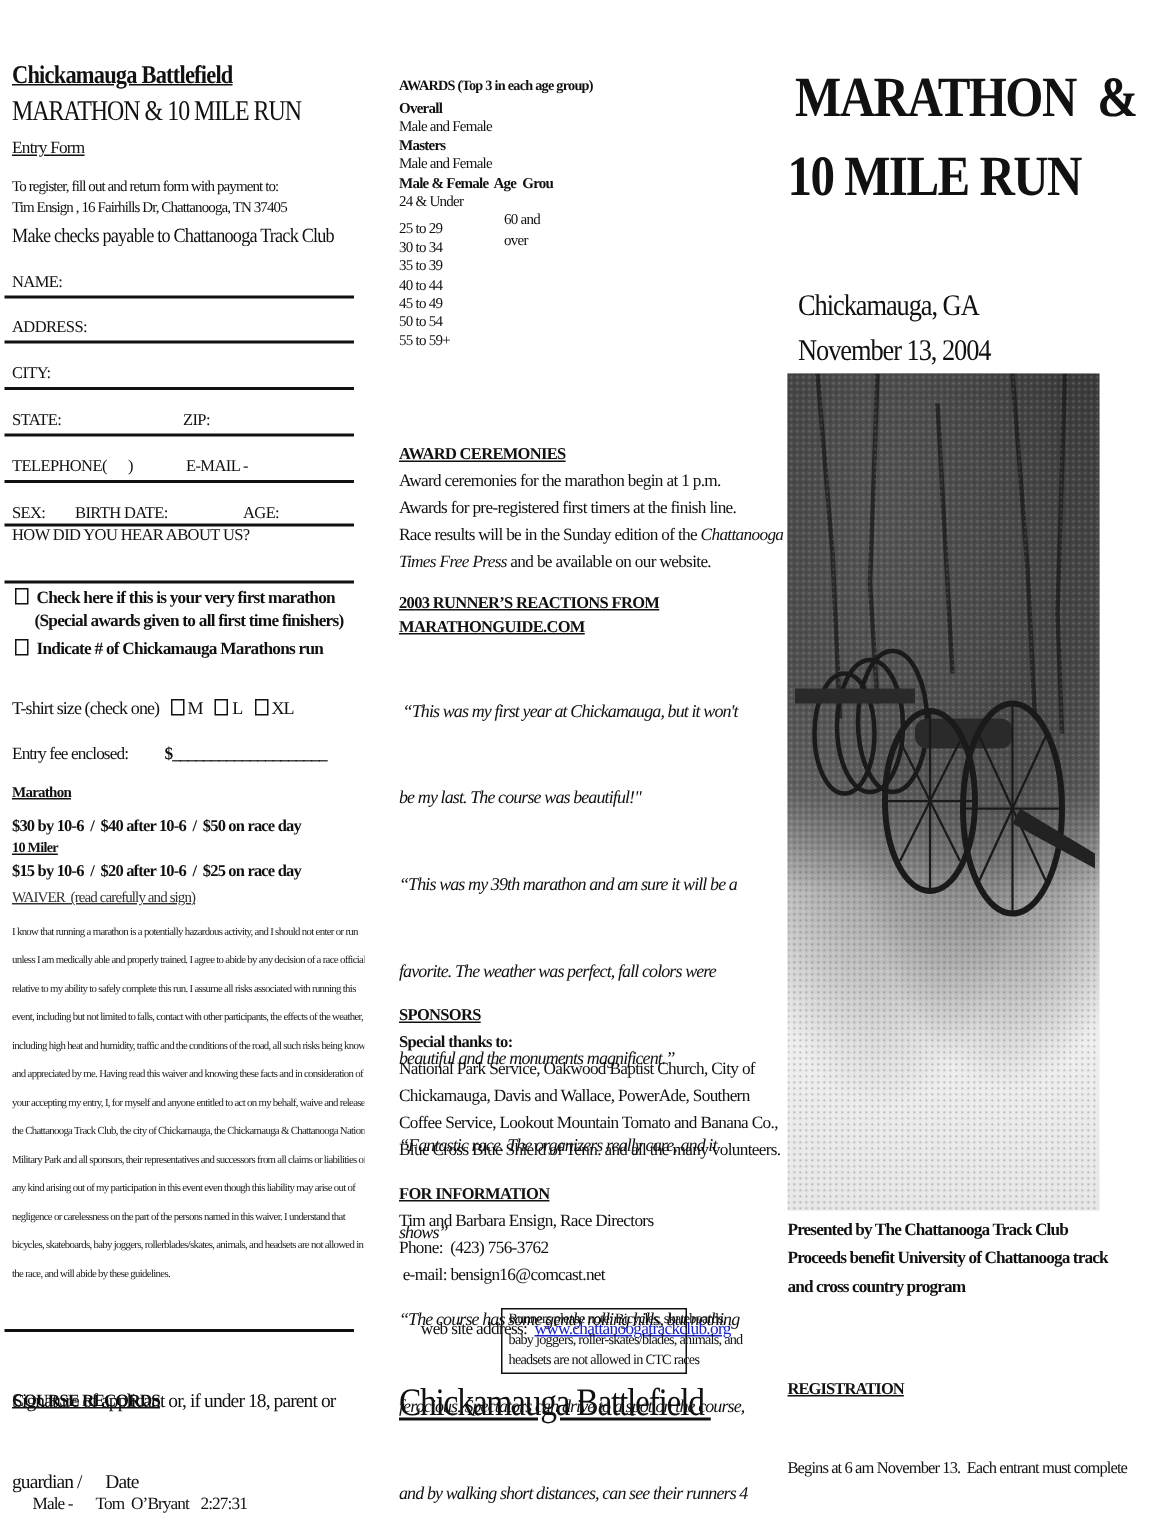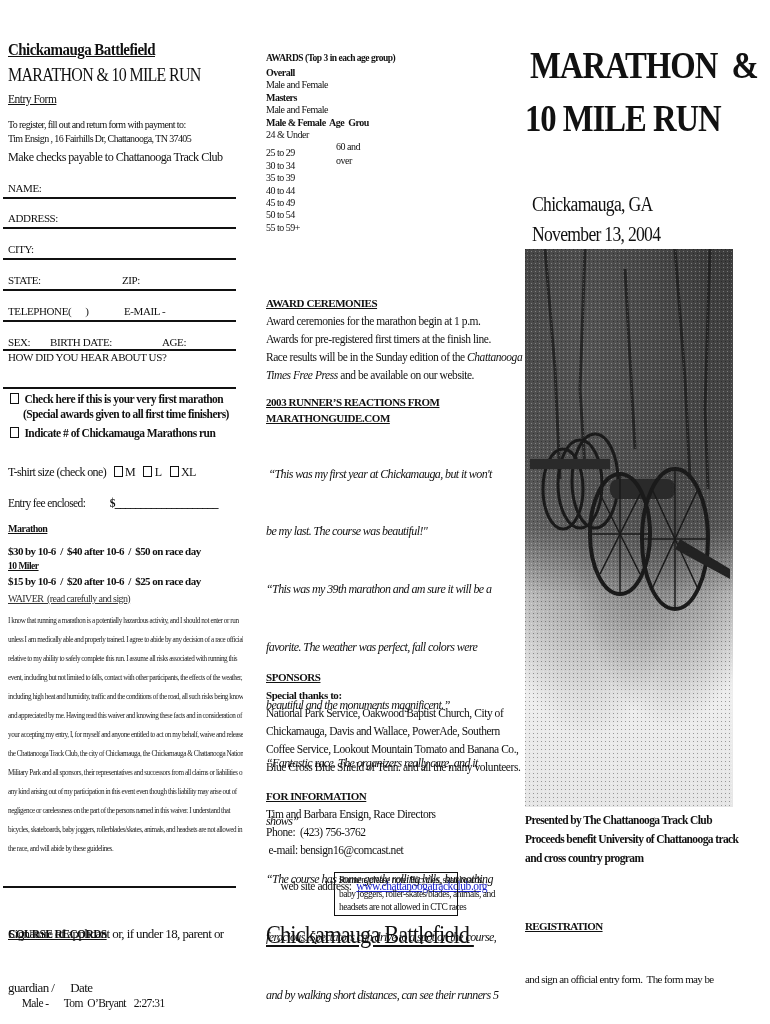--- a/index.html
+++ b/index.html
@@ -159,21 +159,21 @@
     <div class="i" style="font-size:12px;line-height:19.3px;letter-spacing:-0.6px;white-space:pre;">
       <div> “This was my first year at Chickamauga, but it won't</div>
       <div>be my last. The course was beautiful!"</div>
       <div>“This was my 39th marathon and am sure it will be a</div>
       <div>favorite. The weather was perfect, fall colors were</div>
       <div>beautiful and the monuments magnificent.”</div>
       <div>“Fantastic race. The organizers really care, and it</div>
       <div>shows”</div>
       <div>“The course has some gently rolling hills, but nothing</div>
       <div>ferocious. Spectators can drive to a spot on the course,</div>
-      <div>and by walking short distances, can see their runners 5</div>
+      <div>and by walking short distances, can see their runners 4</div>
       
       
     </div>
   </div>
 
   <div class="abs col2" style="left:266px;top:668px;">
     <div class="u b" style="font-size:11px;">SPONSORS</div>
     <div class="b" style="font-size:11px;">Special thanks to:</div>
     <div>National Park Service, Oakwood Baptist Church, City of</div>
     <div>Chickamauga, Davis and Wallace, PowerAde, Southern</div>
@@ -253,18 +253,19 @@
   </div>
 
   <div class="abs b" style="left:525px;top:811px;font-size:11.5px;letter-spacing:-0.6px;line-height:19px;white-space:nowrap;">
     <div>Presented by The Chattanooga Track Club</div>
     <div>Proceeds benefit University of Chattanooga track</div>
     <div>and cross country program</div>
   </div>
 
   <div class="abs" style="left:525px;top:883px;font-size:11px;letter-spacing:-0.6px;line-height:17.5px;white-space:pre;">
     <div class="u b">REGISTRATION</div>
+    <div>Begins at 6 am November 13.  Each entrant must complete</div>
     <div>and sign an official entry form.  The form may be</div>
     
     
     
   </div>
 </div>
 
 </body></html>

